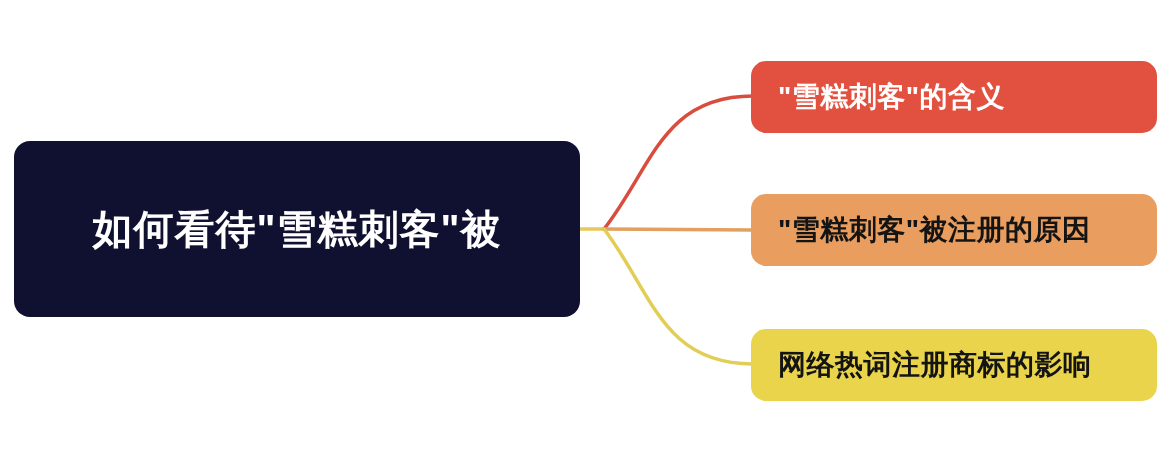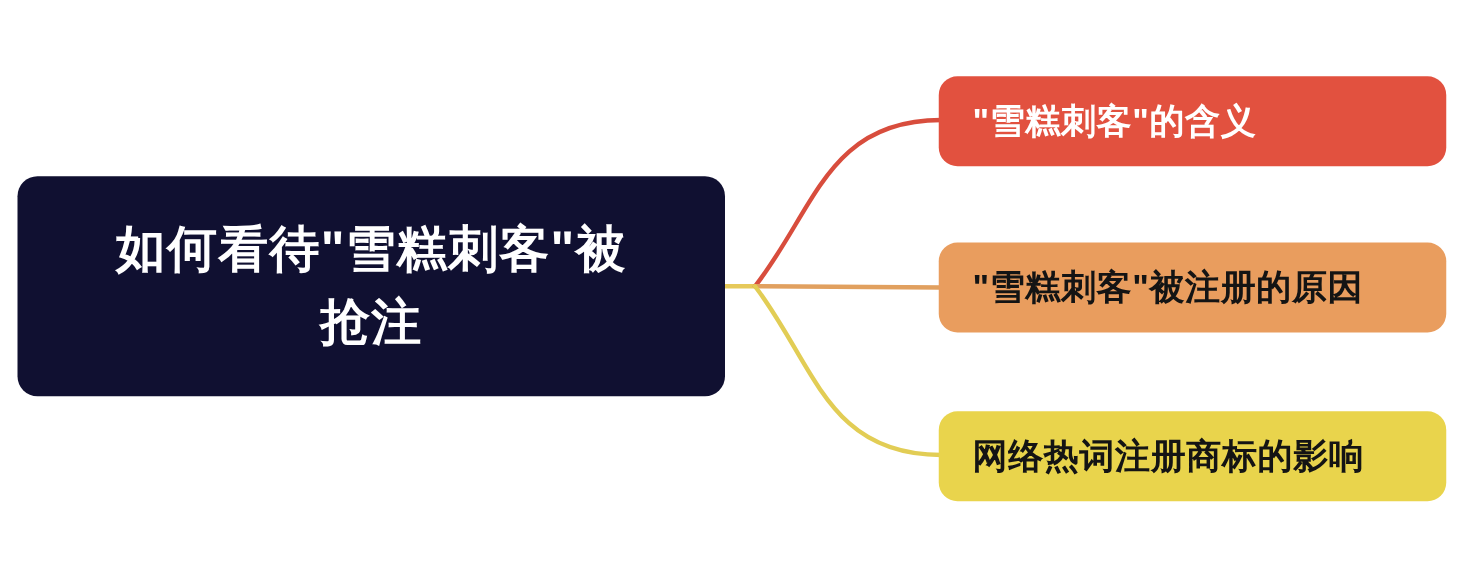--- a/index.html
+++ b/index.html
@@ -69,21 +69,20 @@
   <svg class="links" width="1170" height="467" viewBox="0 0 1170 467" xmlns="http://www.w3.org/2000/svg">
     <path d="M 579 229 L 604 229" stroke="#e6c95a"></path>
     <path d="M 604 229 C 652 168, 662 96, 753 96" stroke="#d84d3d"></path>
     <path d="M 604 229 L 753 230" stroke="#e1a05f"></path>
     <path d="M 604 229 C 652 292, 662 364, 753 364" stroke="#e2cd55"></path>
   </svg>
 
   <div class="node root" style="background: rgb(16, 16, 49); color: rgb(255, 255, 255);">
     <div>
       <span>如何看待"雪糕刺客"被</span><br>
-      <span>抢注</span>
     </div>
   </div>
 
   <div class="node branch branch-1" style="background: rgb(226, 81, 63); color: rgb(255, 255, 255);">
     <span>"雪糕刺客"的含义</span>
   </div>
 
   <div class="node branch branch-2" style="background: rgb(233, 157, 94); color: rgb(20, 20, 20);">
     <span>"雪糕刺客"被注册的原因</span>
   </div>

